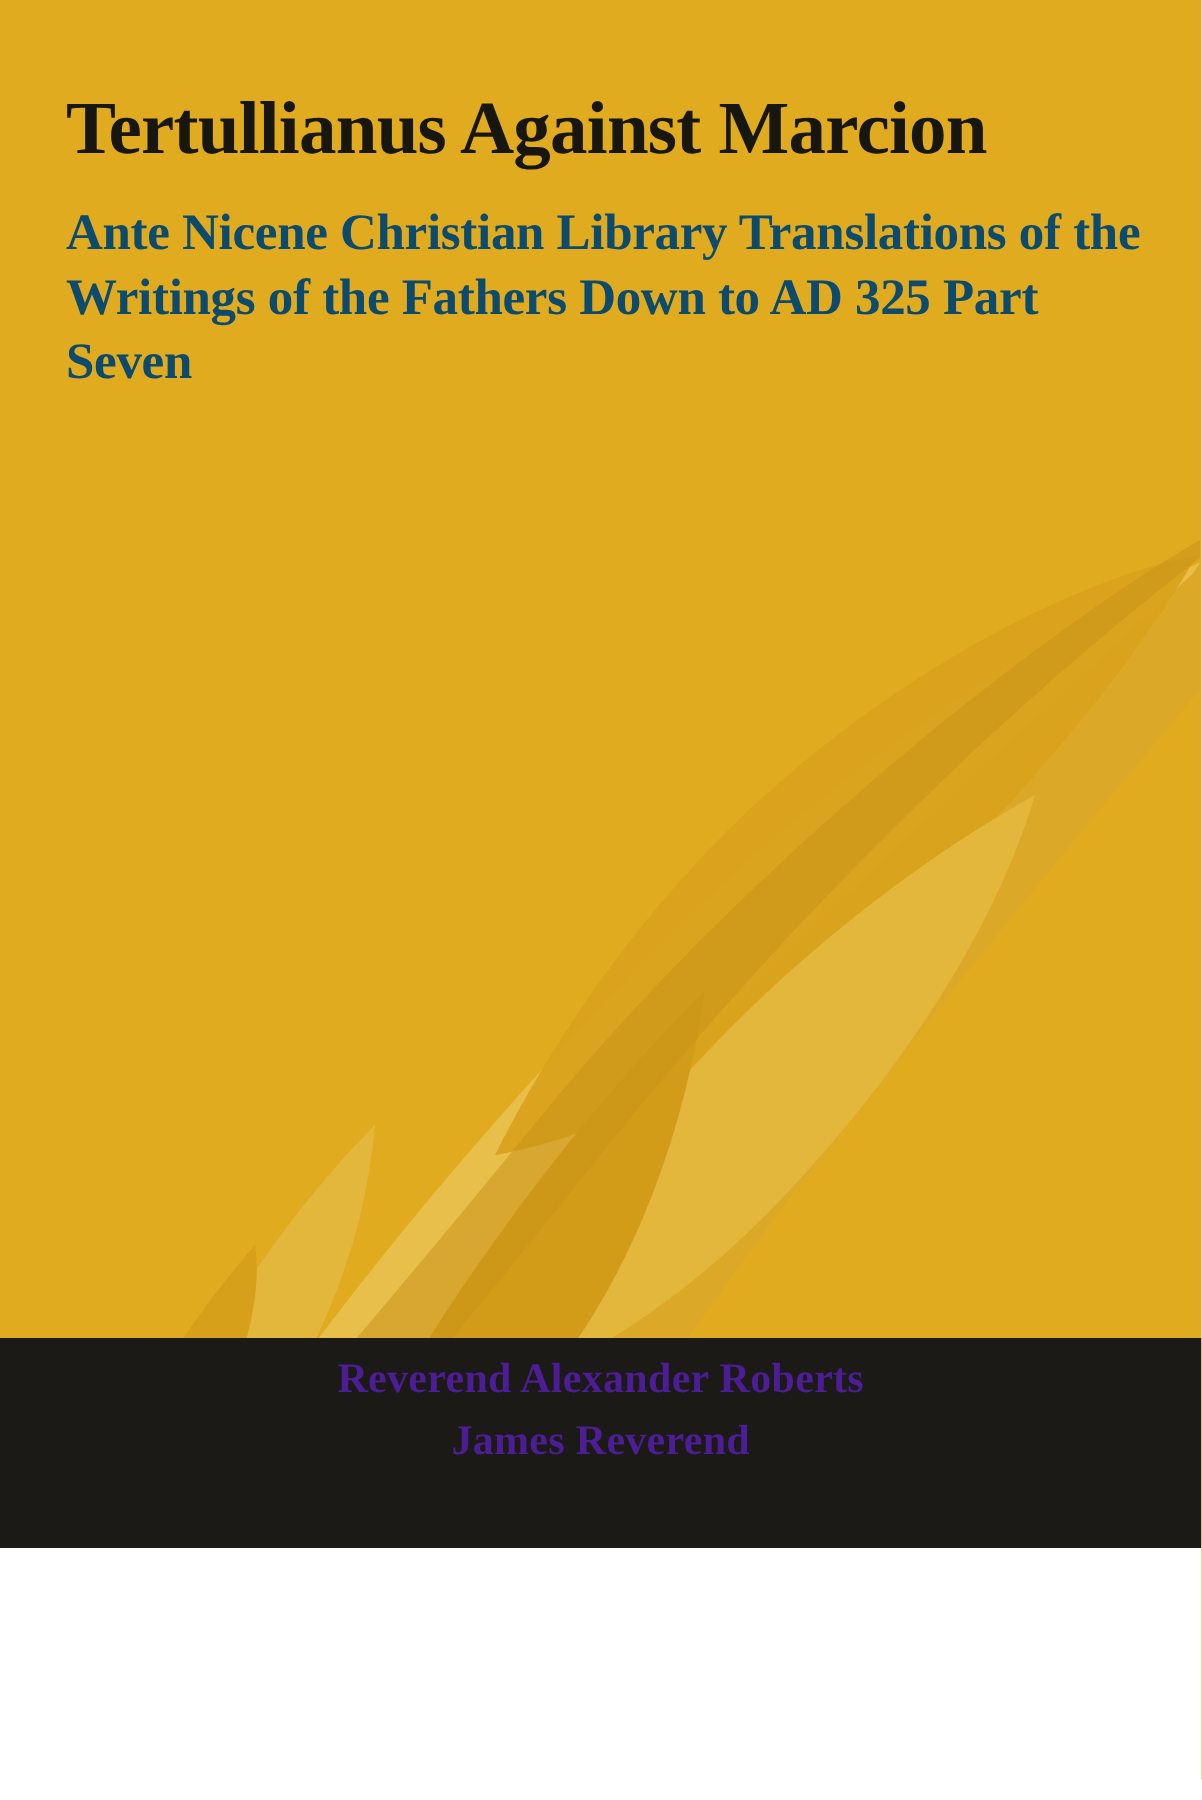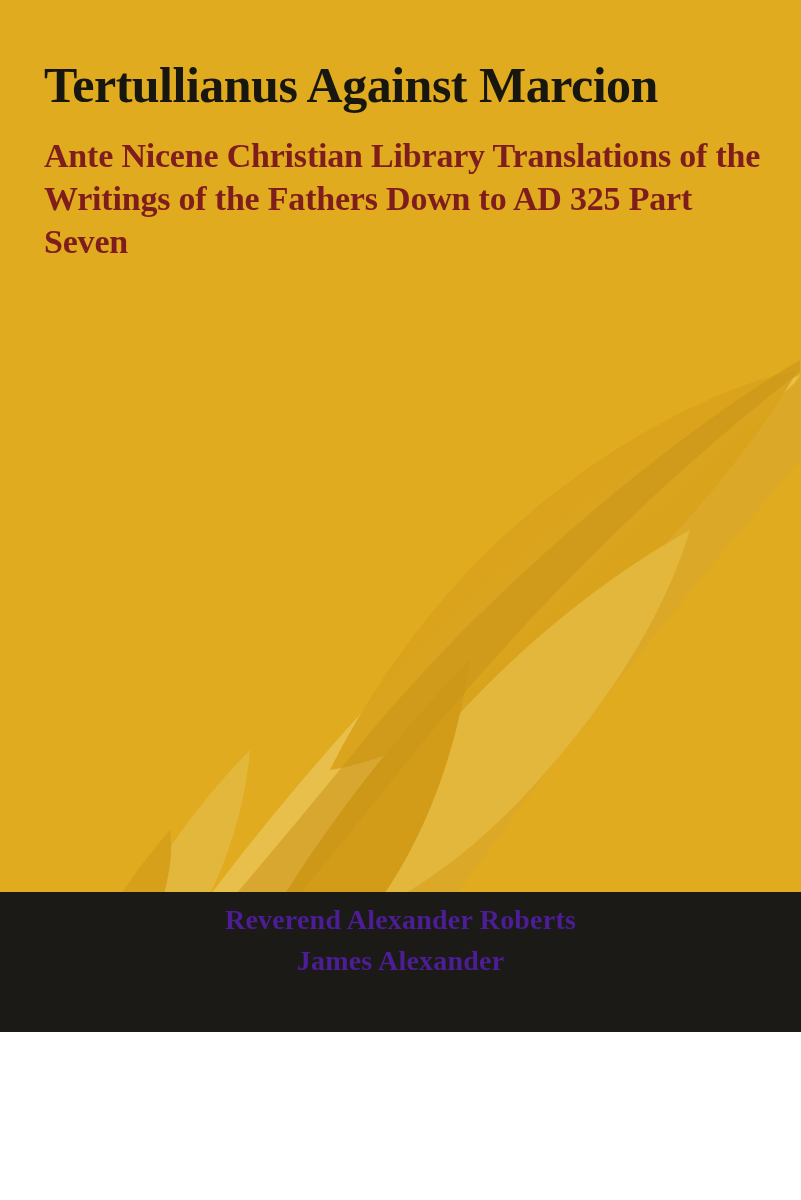--- a/index.html
+++ b/index.html
@@ -44,21 +44,21 @@
     font-weight: bold;
     line-height: 1.18;
     color: #17160f;
     margin: 0 0 20px 0;
     letter-spacing: -0.5px;
   }
   .subtitle {
     font-size: 34px;
     font-weight: bold;
     line-height: 1.26;
-    color: #7f1d1d;
+    color: #0c4a6e;
     margin: 0;
     letter-spacing: -0.2px;
   }
   #authors {
     position: absolute;
     left: 0;
     right: 0;
     top: 900px;
     text-align: center;
   }
@@ -93,16 +93,16 @@
 
   <div id="bottom-band"></div>
 
   <div id="text-block">
     <h1 class="title">Tertullianus Against Marcion</h1>
     <h2 class="subtitle">Ante Nicene Christian Library Translations of the Writings of the Fathers Down to AD 325 Part Seven</h2>
   </div>
 
   <div id="authors">
     <div class="author">Reverend Alexander Roberts</div>
-    <div class="author">James Alexander</div>
+    <div class="author">James Reverend</div>
   </div>
 
 </div>
 
 </body></html>

